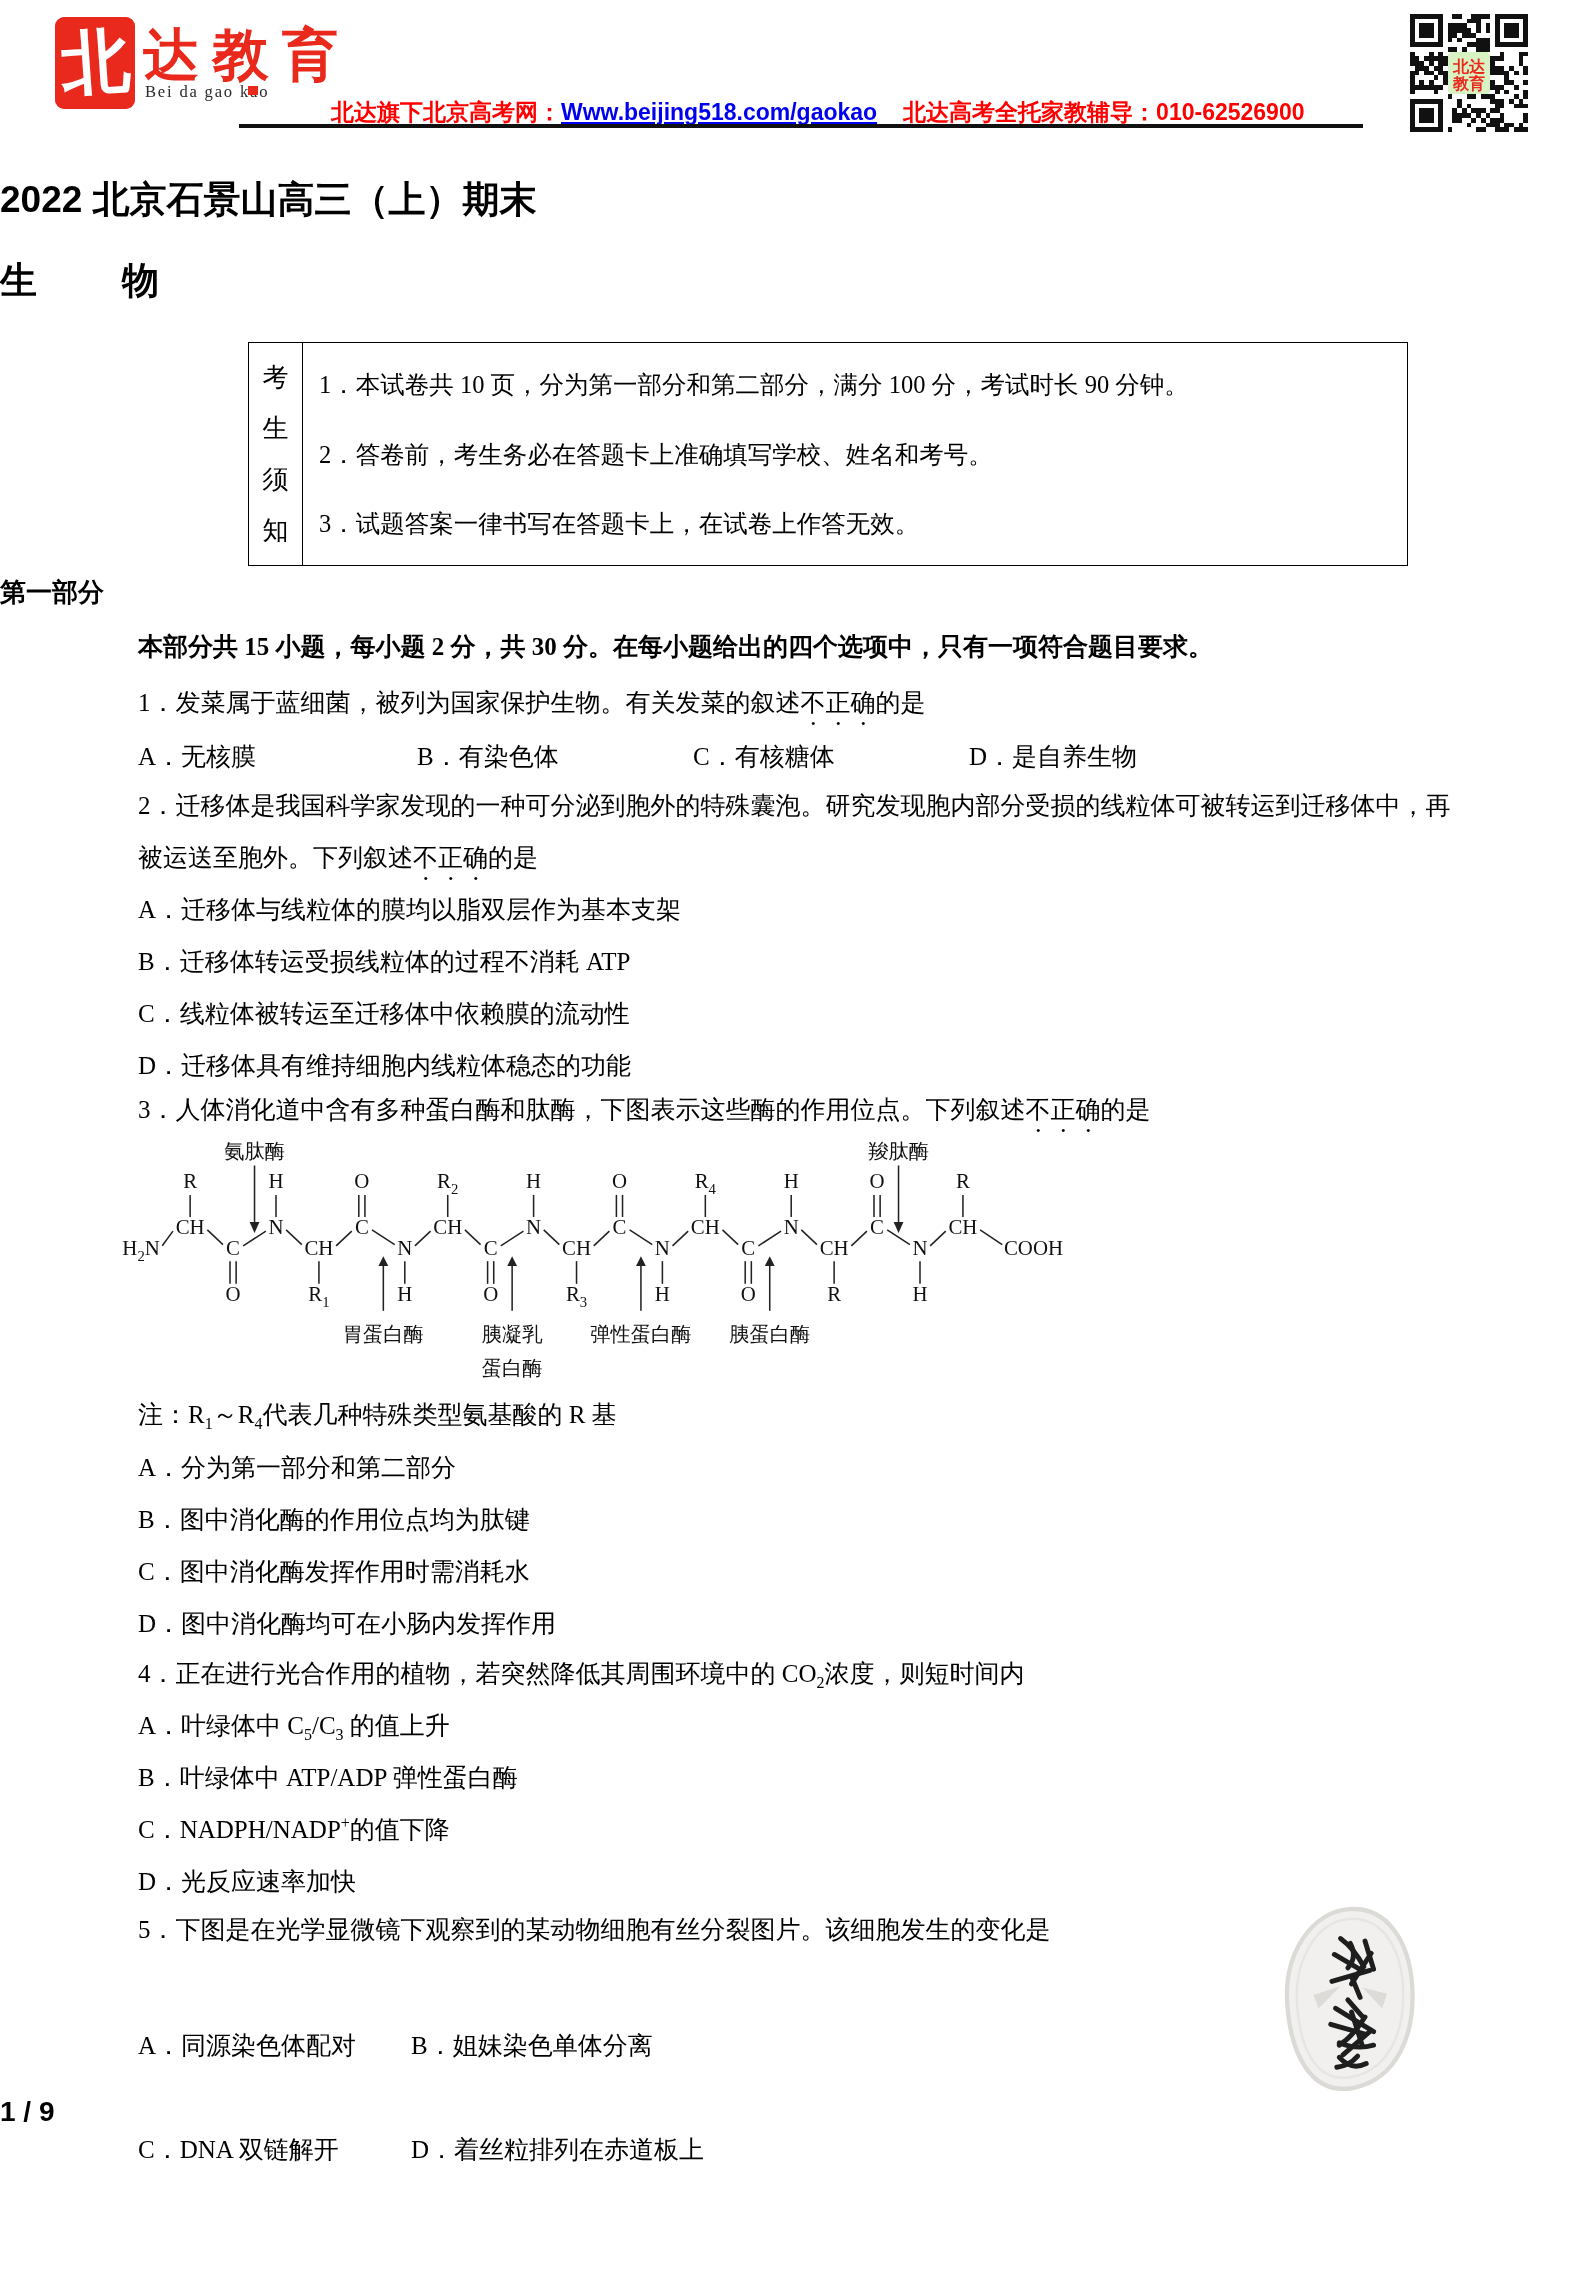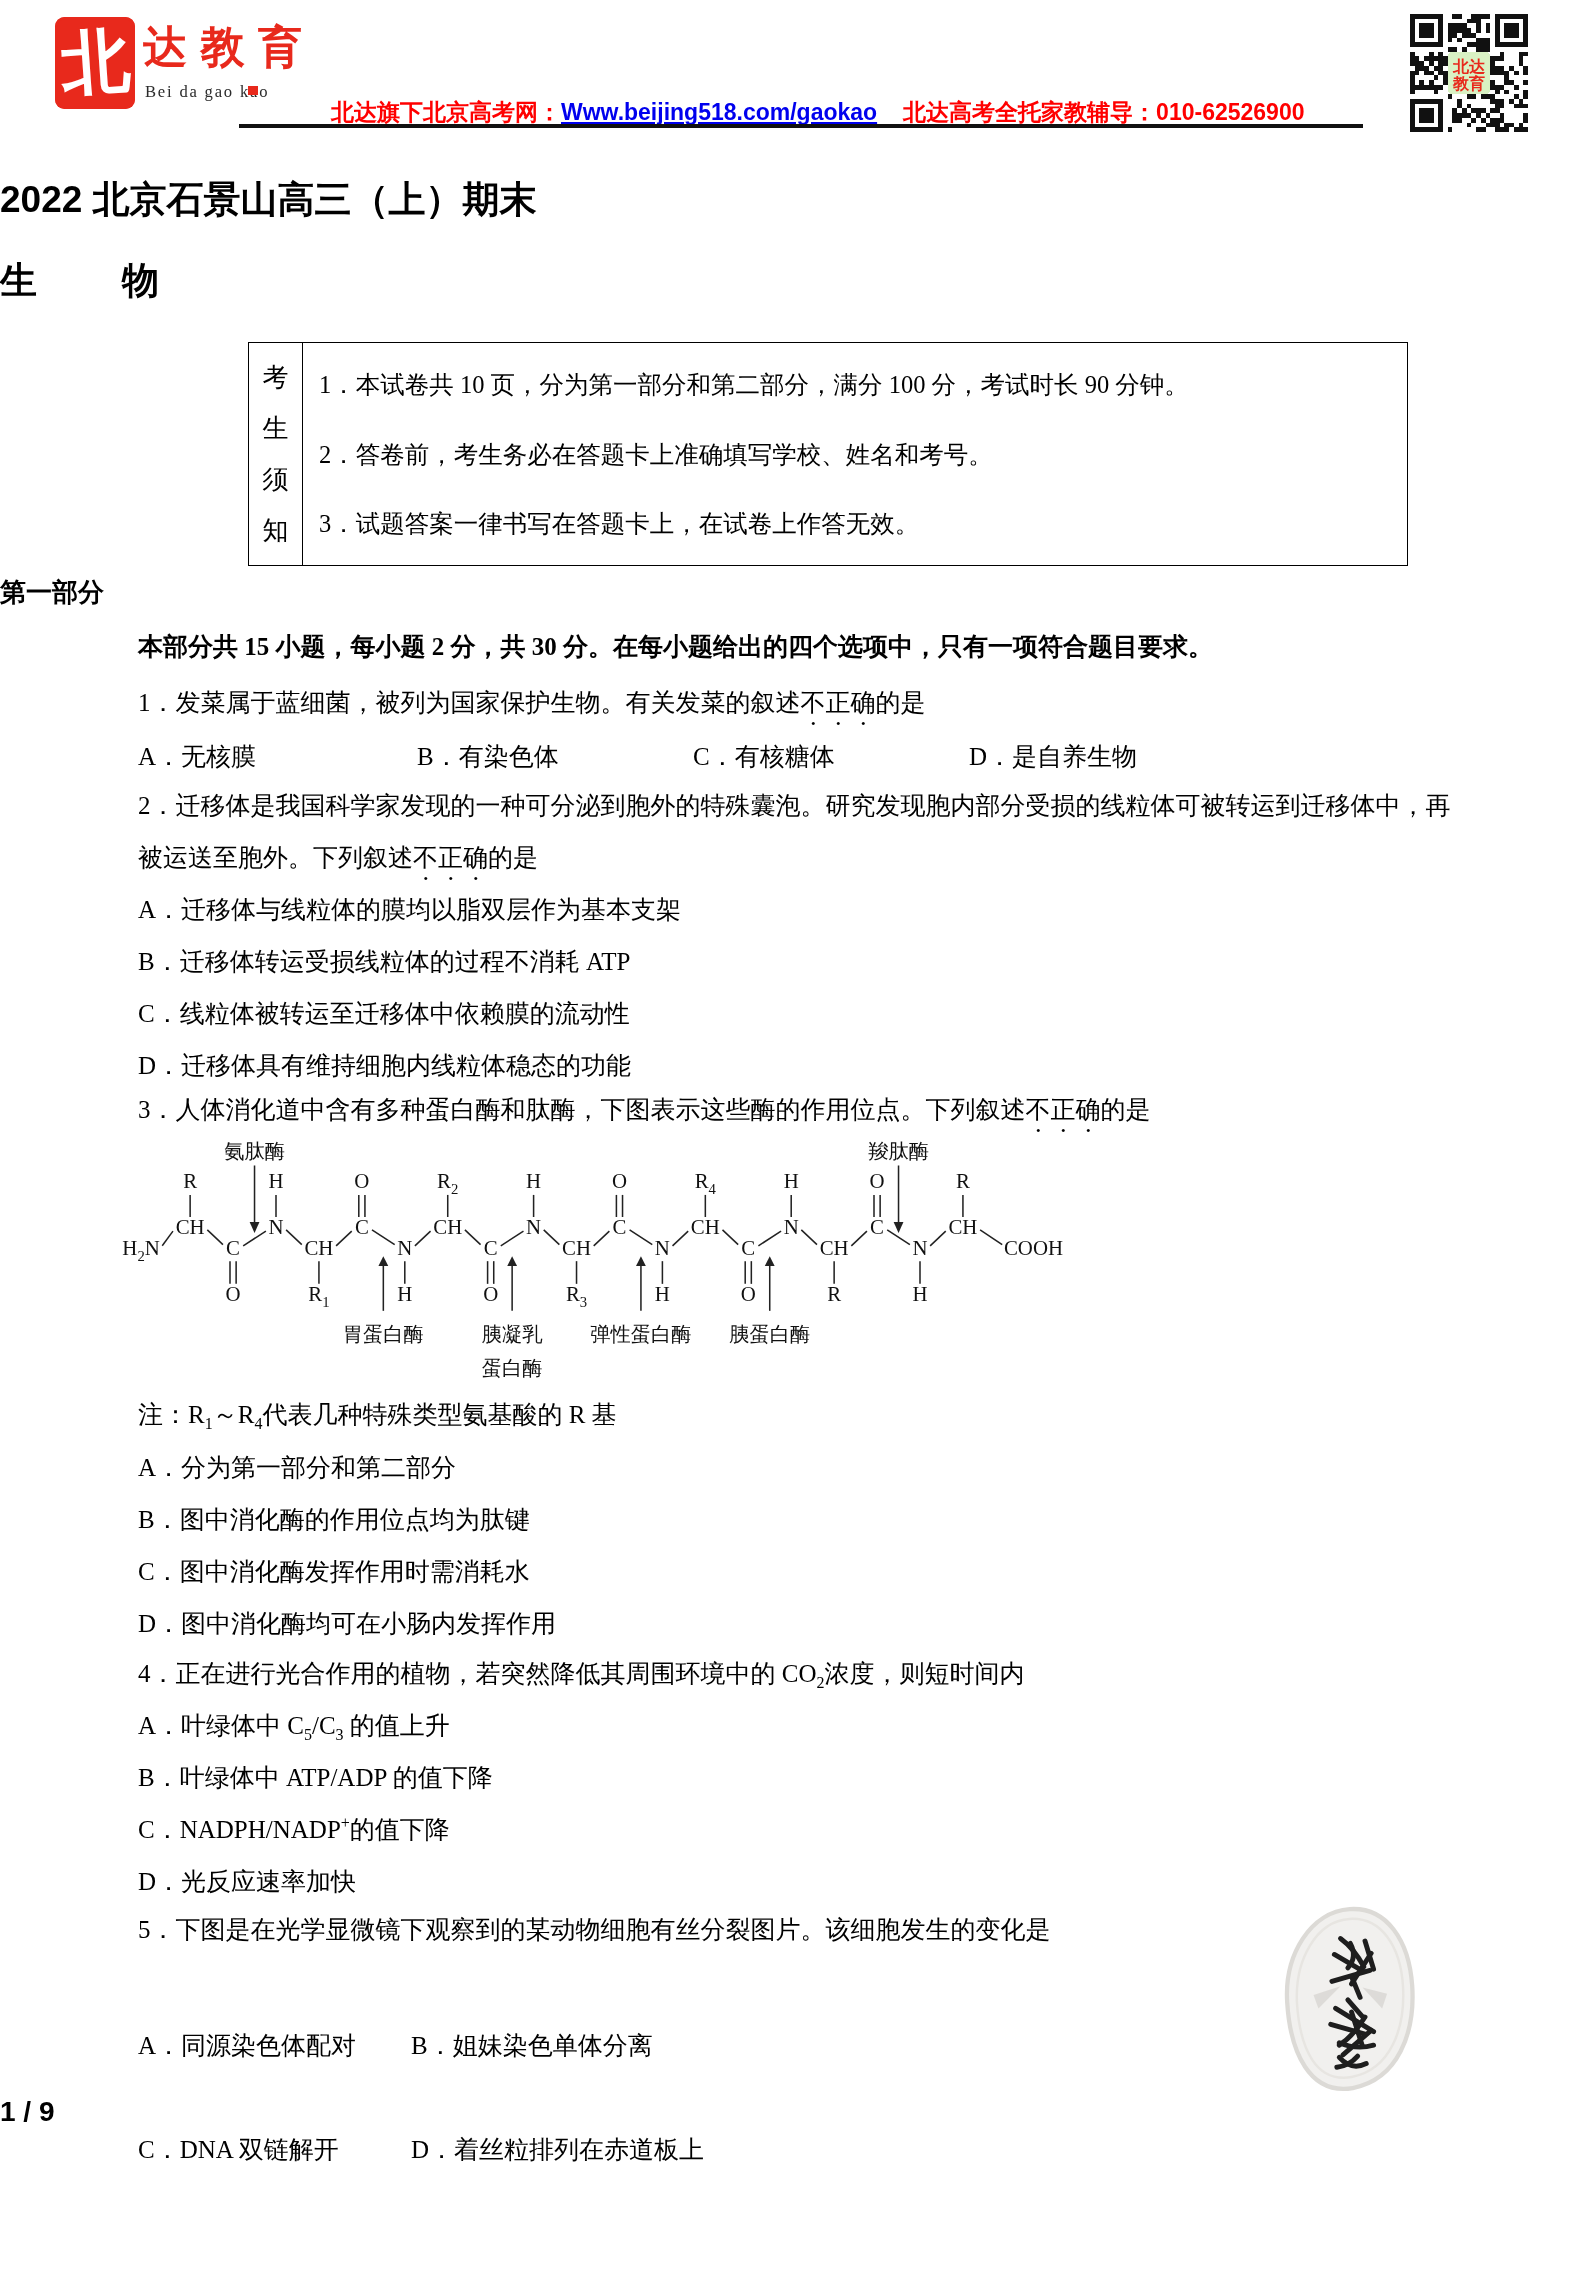--- a/index.html
+++ b/index.html
@@ -14,21 +14,21 @@
   .wrap{font-size:25px;line-height:52px;width:1324px}
   .emph{-webkit-text-emphasis:filled dot;-webkit-text-emphasis-position:under;
         text-emphasis:filled dot;text-emphasis-position:under right}
   sub{font-size:16px;vertical-align:-5.5px;line-height:0}
   sup{font-size:16px;vertical-align:9.8px;line-height:0}
 
   
   #seal{left:55px;top:16.6px;width:80px;height:92px;background:#e8291c;border-radius:9.8px;
         display:flex;align-items:center;justify-content:center;box-shadow:0 0 0 2.5px #e8291c inset}
   #seal span{color:#fff;font-size:69px;font-weight:bold;transform:rotate(-4deg)}
-  #brand{left:143px;top:18.4px;font-size:44px;font-weight:bold;color:#e8291c;letter-spacing:13.5px;white-space:nowrap}
+  #brand{left:143px;top:18.4px;font-size:56px;font-weight:bold;color:#e8291c;letter-spacing:13.5px;white-space:nowrap}
   #brand-sub{left:145px;top:82px;font-size:16.6px;letter-spacing:1.8px;color:#2b2b2b;white-space:nowrap}
   #brand-sq{left:248px;top:86px;width:9.8px;height:9.2px;background:#e8291c}
   #hdr-line{left:331px;top:97px;font-size:23px;white-space:nowrap}
   #hdr-line .red{color:#f00}
   #hdr-line a{color:#0000ee;text-decoration:underline}
   #hdr-line .gap{display:inline-block;width:26px}
   #rule{left:239px;top:124px;width:1124px;height:3.7px;background:#111}
   #qr-holder{left:1410px;top:13.5px;width:118px;height:118px}
 
   
@@ -411,21 +411,21 @@
         <text x="1255" y="342" text-anchor="middle" font-size="33" fill="#111">胰蛋白酶</text>
       </svg></div>
   <div class="abs line" style="left:138px;top:1389px"><span>注：R</span><sub>1</sub><span>～R</span><sub>4</sub><span>代表几种特殊类型氨基酸的 R 基</span></div>
   <div class="abs line" style="left:138px;top:1442px">A．分为第一部分和第二部分</div>
   <div class="abs line" style="left:138px;top:1494px">B．图中消化酶的作用位点均为肽键</div>
   <div class="abs line" style="left:138px;top:1546px">C．图中消化酶发挥作用时需消耗水</div>
   <div class="abs line" style="left:138px;top:1598px">D．图中消化酶均可在小肠内发挥作用</div>
 
   <div class="abs line" style="left:138px;top:1648px"><span>4．正在进行光合作用的植物，若突然降低其周围环境中的 CO</span><sub>2</sub><span>浓度，则短时间内</span></div>
   <div class="abs line" style="left:138px;top:1700px"><span>A．叶绿体中 C</span><sub>5</sub><span>/C</span><sub>3</sub><span> 的值上升</span></div>
-  <div class="abs line" style="left:138px;top:1752px"><span>B．叶绿体中 ATP/ADP 的值下降</span></div>
+  <div class="abs line" style="left:138px;top:1752px"><span>B．叶绿体中 ATP/ADP 弹性蛋白酶</span></div>
   <div class="abs line" style="left:138px;top:1804px"><span>C．NADPH/NADP</span><sup>+</sup><span>的值下降</span></div>
   <div class="abs line" style="left:138px;top:1856px"><span>D．光反应速率加快</span></div>
 
   <div class="abs line" style="left:138px;top:1904px">5．下图是在光学显微镜下观察到的某动物细胞有丝分裂图片。该细胞发生的变化是</div>
   <div class="abs line optrow" style="left:138px;top:1968px;width:1104px">
     <span style="left:0">A．同源染色体配对</span>
     <span style="left:273px">B．姐妹染色单体分离</span>
   </div>
   <div class="abs line optrow" style="left:138px;top:2020px;width:1104px">
     <span style="left:0">C．DNA 双链解开</span>

